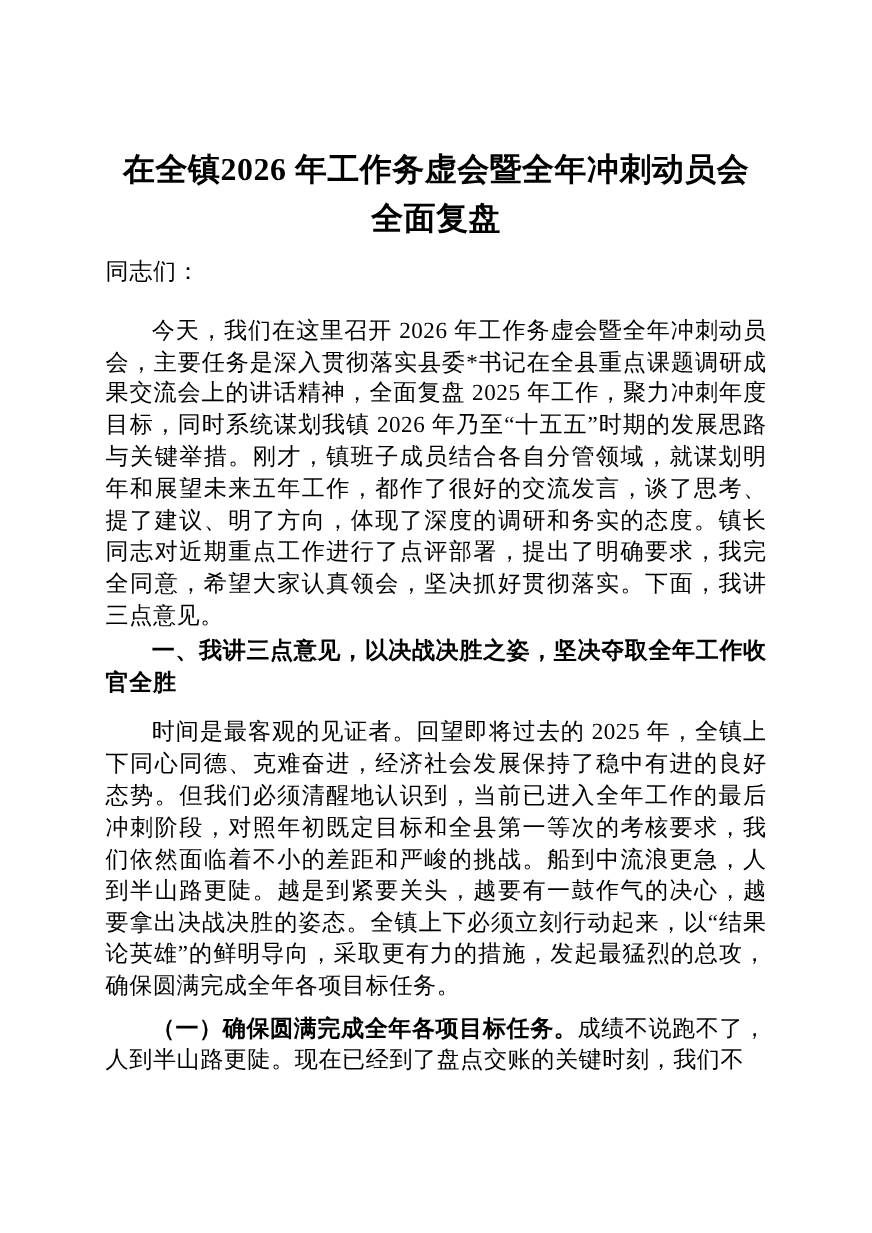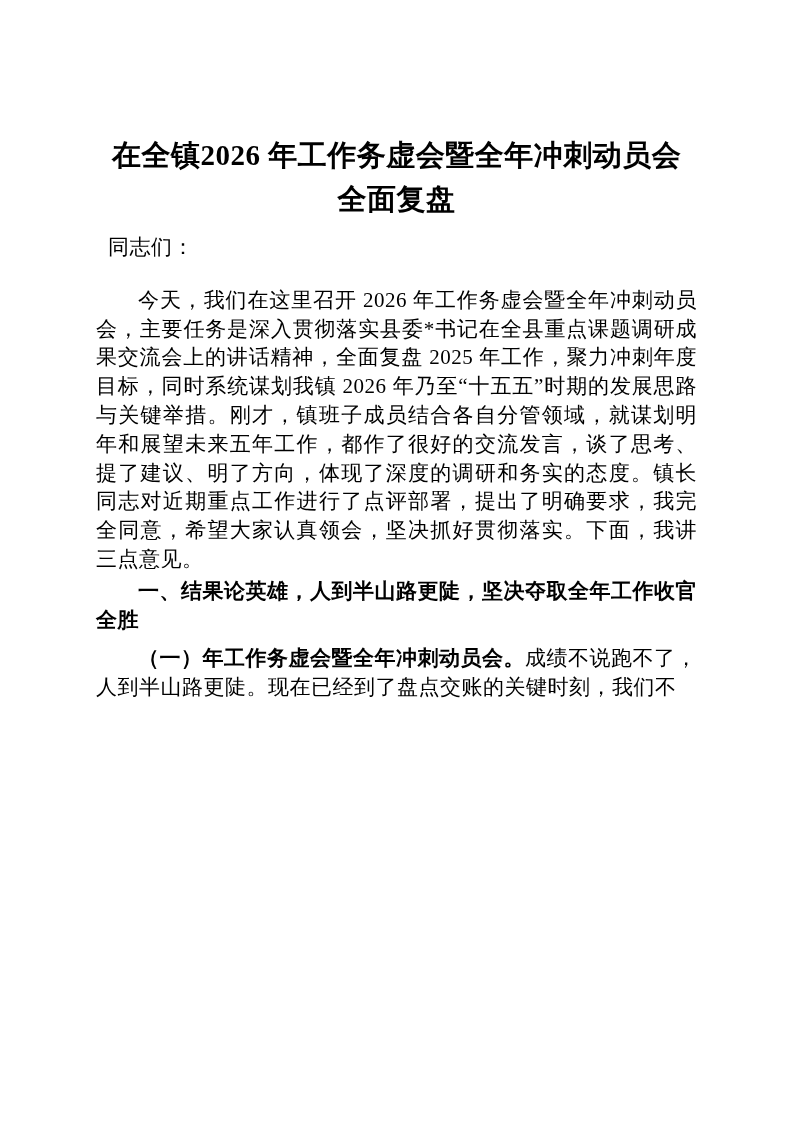--- a/index.html
+++ b/index.html
@@ -25,21 +25,20 @@
     letter-spacing: 0.5px;
   }
   .body-text {
     font-size: 21px;
     line-height: 28.8px;
     letter-spacing: 0.5px;
     text-align: justify;
   }
   .greeting {
     margin-top: 12px;
-    margin-left: 12px;
   }
   .para {
     text-indent: 2em;
   }
   .para-1 { margin-top: 24px; }
   .section-heading {
     font-weight: 700;
     text-indent: 2em;
     margin-top: 3px;
   }
@@ -57,22 +56,23 @@
       <div>在全镇2026 年工作务虚会暨全年冲刺动员会</div>
       <div>全面复盘</div>
     </div>
 
     <div class="body-text">
 
       <div class="greeting">同志们：</div>
 
       <div class="para para-1">今天，我们在这里召开 2026 年工作务虚会暨全年冲刺动员会，主要任务是深入贯彻落实县委*书记在全县重点课题调研成果交流会上的讲话精神，全面复盘 2025 年工作，聚力冲刺年度目标，同时系统谋划我镇 2026 年乃至“十五五”时期的发展思路与关键举措。刚才，镇班子成员结合各自分管领域，就谋划明年和展望未来五年工作，都作了很好的交流发言，谈了思考、提了建议、明了方向，体现了深度的调研和务实的态度。镇长同志对近期重点工作进行了点评部署，提出了明确要求，我完全同意，希望大家认真领会，坚决抓好贯彻落实。下面，我讲三点意见。</div>
 
-      <div class="section-heading">一、结果论英雄，人到半山路更陡，坚决夺取全年工作收官全胜</div>
+      <div class="section-heading">一、我讲三点意见，以决战决胜之姿，坚决夺取全年工作收官全胜</div>
 
+      <div class="para para-2">时间是最客观的见证者。回望即将过去的 2025 年，全镇上下同心同德、克难奋进，经济社会发展保持了稳中有进的良好态势。但我们必须清醒地认识到，当前已进入全年工作的最后冲刺阶段，对照年初既定目标和全县第一等次的考核要求，我们依然面临着不小的差距和严峻的挑战。船到中流浪更急，人到半山路更陡。越是到紧要关头，越要有一鼓作气的决心，越要拿出决战决胜的姿态。全镇上下必须立刻行动起来，以“结果论英雄”的鲜明导向，采取更有力的措施，发起最猛烈的总攻，确保圆满完成全年各项目标任务。</div>
 
       <div class="para para-3">
-        <span class="lead-bold">（一）年工作务虚会暨全年冲刺动员会。</span><span>成绩不说跑不了，人到半山路更陡。现在已经到了盘点交账的关键时刻，我们不</span>
+        <span class="lead-bold">（一）确保圆满完成全年各项目标任务。</span><span>成绩不说跑不了，人到半山路更陡。现在已经到了盘点交账的关键时刻，我们不</span>
       </div>
 
     </div>
   </div>
 </div>
 
 </body></html>

